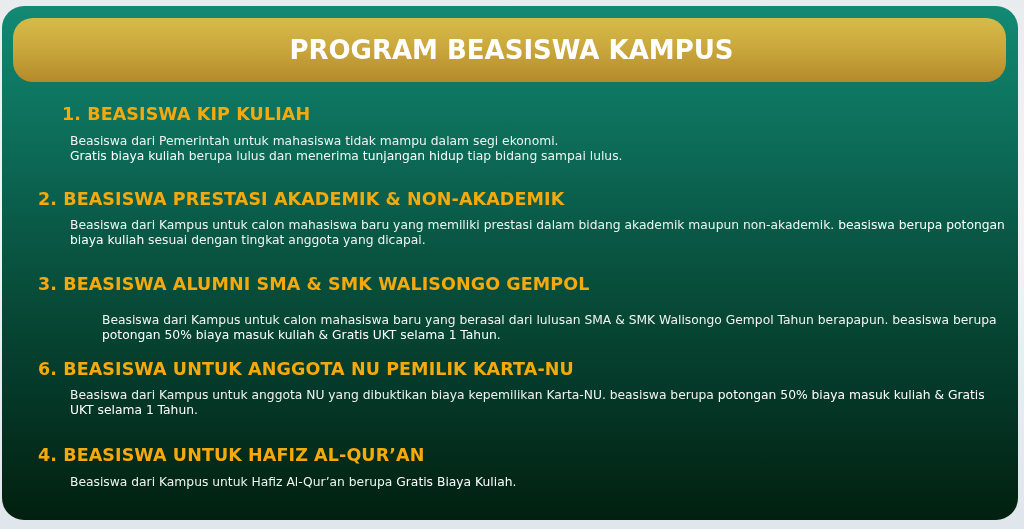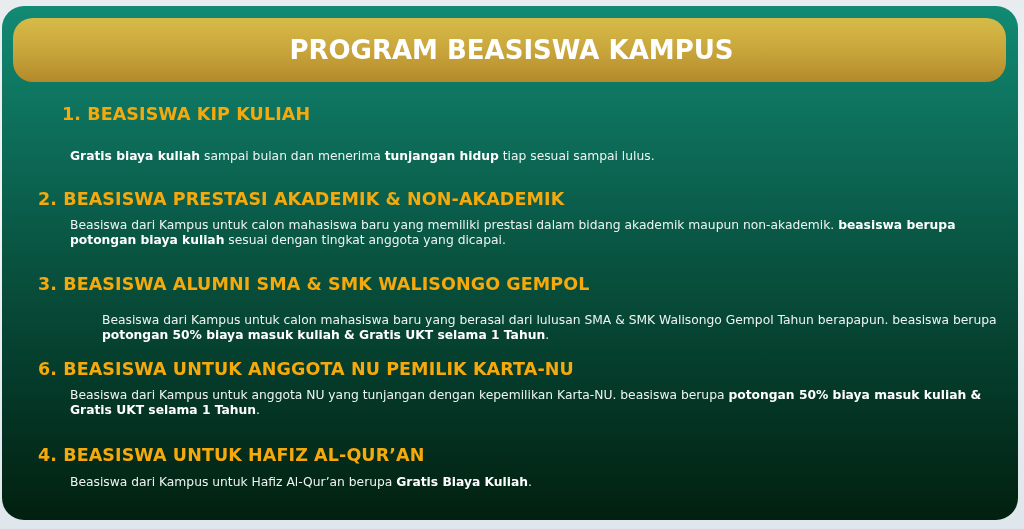--- a/index.html
+++ b/index.html
@@ -49,47 +49,47 @@
     }
     .item-body {
       position: absolute;
       left: 68px;
       width: 940px;
       color: #eef4f1;
       font-family: "DejaVu Sans", sans-serif;
       font-size: 12.3px;
       line-height: 15px;
     }
-    .item-body b { color: #ffffff; font-weight: bold; text-align: right; }
+    .item-body b { color: #ffffff; font-weight: normal; text-align: right; }
   </style>
 </head>
 <body>
 
 <div class="panel">
   <div class="banner">
     <span class="banner-title">PROGRAM BEASISWA KAMPUS</span>
   </div>
 
   <div class="item" style="top:94px;">
     <div class="item-heading" style="top:4px;margin-left:24px;">1.  BEASISWA KIP KULIAH</div>
-    <div class="item-body" style="top:34px;"><br><b>Gratis biaya kuliah</b><span> sampai bulan dan menerima </span><b>tunjangan hidup</b><span> tiap sesuai sampai lulus.</span></div>
+    <div class="item-body" style="top:34px;"><span>Beasiswa dari Pemerintah untuk mahasiswa tidak mampu dalam segi ekonomi.</span><br><b>Gratis biaya kuliah</b><span> berupa lulus dan menerima </span><b>tunjangan hidup</b><span> tiap bidang sampai lulus.</span></div>
   </div>
 
   <div class="item" style="top:181px;">
     <div class="item-heading" style="top:2px;">2. BEASISWA PRESTASI AKADEMIK &amp; NON-AKADEMIK</div>
     <div class="item-body" style="top:31px;"><span>Beasiswa dari Kampus untuk calon mahasiswa baru yang memiliki prestasi dalam bidang akademik maupun non-akademik. </span><b>beasiswa berupa potongan biaya kuliah</b><span> sesuai dengan tingkat anggota yang dicapai.</span></div>
   </div>
 
   <div class="item" style="top:266px;">
     <div class="item-heading" style="top:2px;">3. BEASISWA ALUMNI SMA &amp; SMK WALISONGO GEMPOL</div>
     <div class="item-body" style="top:41px;margin-left:32px;"><span>Beasiswa dari Kampus untuk calon mahasiswa baru yang berasal dari lulusan SMA &amp; SMK Walisongo Gempol Tahun berapapun. beasiswa berupa </span><b>potongan 50% biaya masuk kuliah &amp; Gratis UKT selama 1 Tahun</b><span>.</span></div>
   </div>
 
   <div class="item" style="top:351px;">
     <div class="item-heading" style="top:2px;">6. BEASISWA UNTUK ANGGOTA NU PEMILIK KARTA-NU</div>
-    <div class="item-body" style="top:31px;"><span>Beasiswa dari Kampus untuk anggota NU yang tunjangan dengan kepemilikan Karta-NU. beasiswa berupa </span><b>potongan 50% biaya masuk kuliah &amp; Gratis UKT selama 1 Tahun</b><span>.</span></div>
+    <div class="item-body" style="top:31px;"><span>Beasiswa dari Kampus untuk anggota NU yang dibuktikan biaya kepemilikan Karta-NU. beasiswa berupa </span><b>potongan 50% biaya masuk kuliah &amp; Gratis UKT selama 1 Tahun</b><span>.</span></div>
   </div>
 
   <div class="item" style="top:437px;">
     <div class="item-heading" style="top:2px;">4. BEASISWA UNTUK HAFIZ AL-QUR’AN</div>
     <div class="item-body" style="top:32px;"><span>Beasiswa dari Kampus untuk Hafiz Al-Qur’an berupa </span><b>Gratis Biaya Kuliah</b><span>.</span></div>
   </div>
 </div>
 
 </body></html>

